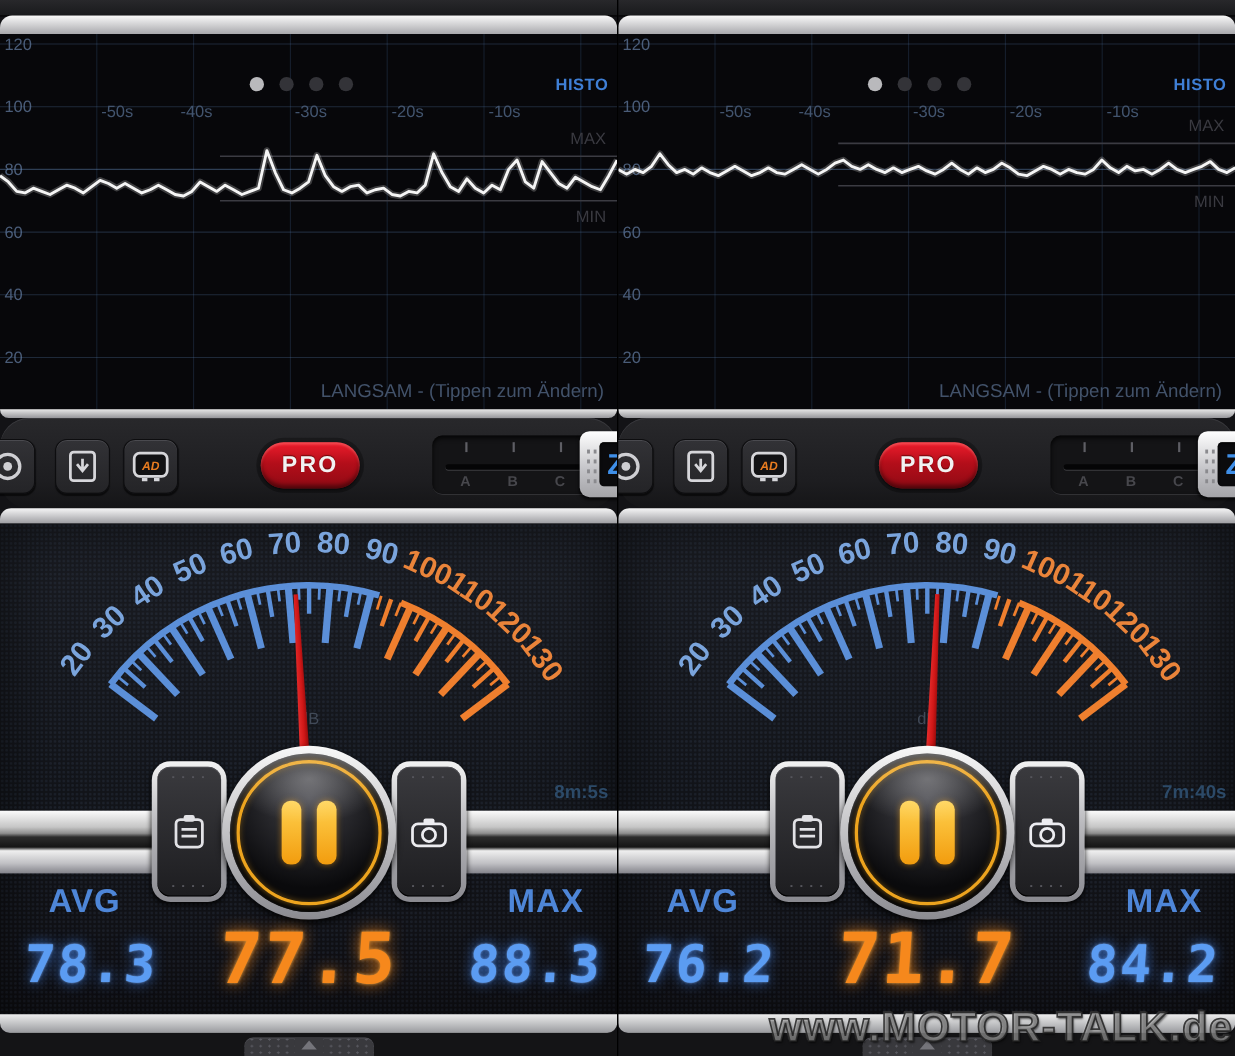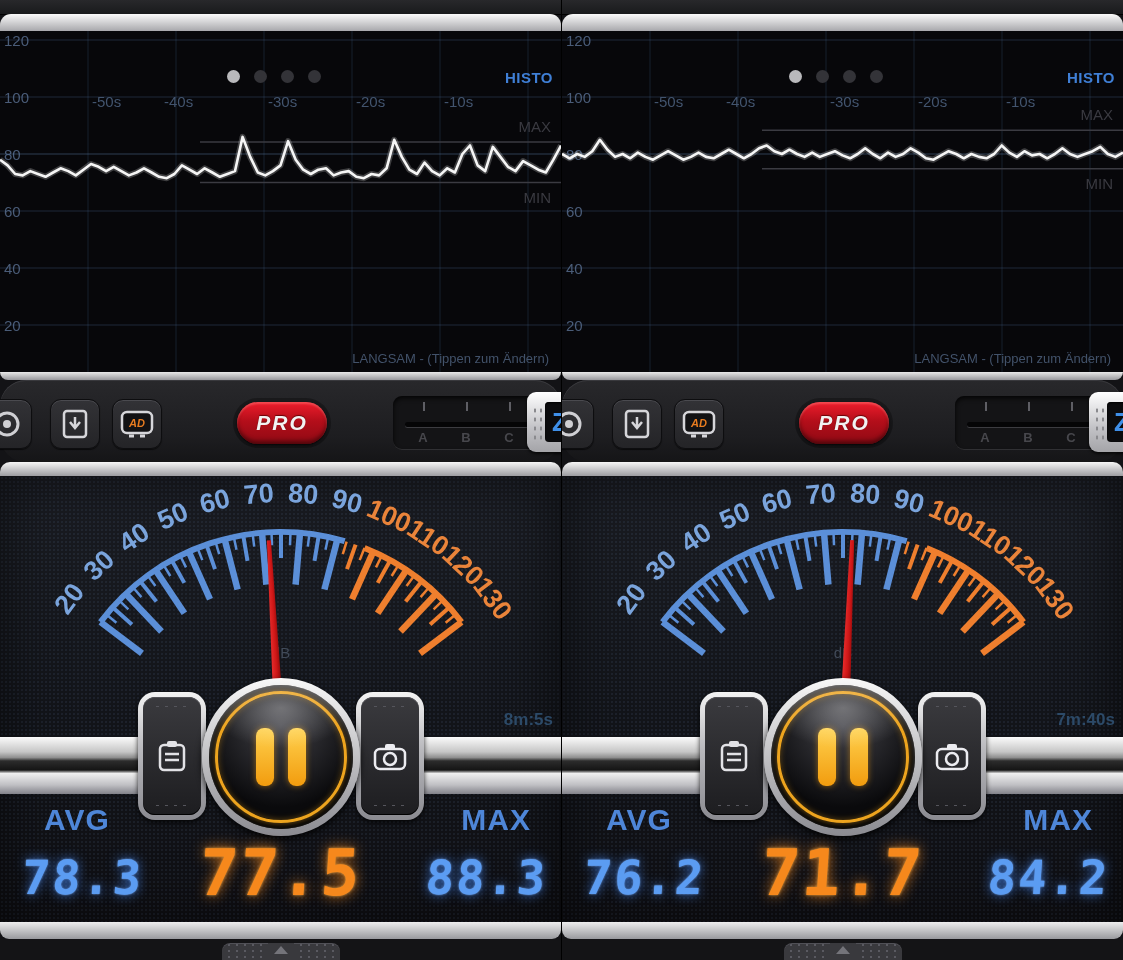--- a/index.html
+++ b/index.html
@@ -19,40 +19,40 @@
   .ylab{position:absolute;left:4px;color:#4a5c78;font-size:15px;}
   .y0{top:1px}.y1{top:58px}.y2{top:115px}.y3{top:172px}.y4{top:229px}.y5{top:286px}
   .tlab{position:absolute;top:62px;color:#42546e;font-size:15px;}
   .t0{left:92px}.t1{left:164px}.t2{left:268px}.t3{left:356px}.t4{left:444px}
   .dots{position:absolute;top:39px;left:227px;display:flex;gap:14px;}
   .dot{width:13px;height:13px;border-radius:50%;background:#333338;}
   .dot.active{background:#b9b9bc;}
   .histo-title{position:absolute;top:38px;right:8px;color:#3f7fd6;font-weight:bold;
           font-size:15px;letter-spacing:.5px;}
   .maxlab,.minlab{position:absolute;right:10px;color:#3a3a41;font-size:15px;}
-  .modelab{position:absolute;bottom:6px;right:12px;color:#42526a;font-size:13px;}
+  .modelab{position:absolute;bottom:6px;right:12px;color:#42526a;font-size:17px;}
   .histo-band-bottom{position:absolute;top:372px;left:0;right:0;height:8px;
           background:linear-gradient(#e8e8e8,#97979b);border-radius:0 0 9px 9px;}
 
   
   .toolbar{position:absolute;top:380px;left:0;right:0;height:82px;
           background:linear-gradient(#28282b,#1d1d20 70%,#151517);
           box-shadow:inset 0 1px 0 #39393d;border-radius:26px;}
   .tbtn{position:absolute;top:19px;width:48px;height:48px;border-radius:11px;
           background:linear-gradient(#323236,#242427);border:1px solid #0d0d0f;
           box-shadow:inset 0 1px 0 #4a4a4f,0 1px 1px rgba(0,0,0,.6);
           display:flex;align-items:center;justify-content:center;}
   .btn-record{left:-18px}.btn-download{left:50px}.btn-ad{left:112px}
   .pro{position:absolute;left:237px;top:22px;width:90px;height:42px;border-radius:21px;
           background:linear-gradient(#ee1d2c,#b40e1a 45%,#8f0a14);
           box-shadow:inset 0 2px 2px rgba(255,120,120,.5),inset 0 -3px 4px rgba(0,0,0,.45),
                      0 0 0 4px rgba(0,0,0,.3),0 1px 2px rgba(0,0,0,.7);
           color:#f2f2f2;font-weight:bold;font-size:21px;letter-spacing:2px;
           display:flex;align-items:center;justify-content:center;
-          text-shadow:0 -1px 1px rgba(80,0,0,.8);font-style:italic;}
+          text-shadow:0 -1px 1px rgba(80,0,0,.8);}
   .slider{position:absolute;left:393px;top:16px;width:168px;height:54px;border-radius:9px;
           background:#141416;
           box-shadow:inset 0 2px 5px rgba(0,0,0,.85),inset 0 -1px 0 #38383c;}
   .stick{position:absolute;top:6px;width:2px;height:9px;background:#5e5e64;}
   .k0{left:30px}.k1{left:73px}.k2{left:116px}
   .sgroove{position:absolute;left:12px;right:14px;top:26px;height:5px;background:#050506;
           border-radius:3px;box-shadow:0 1px 0 #3c3c40;}
   .slab{position:absolute;top:34px;width:20px;text-align:center;color:#47474c;
           font-weight:bold;font-size:13px;}
   .l0{left:20px}.l1{left:63px}.l2{left:106px}
@@ -551,13 +551,14 @@
   </div>
   <div class="gauge-band-bottom"></div>
   <div class="bottombar"></div>
   <div class="drawer-tab">
     <div class="tab-arrow-bg"></div>
     <div class="tab-arrow"></div>
   </div>
 </section>
 
   <div class="seam"></div>
+  <div class="watermark">www.MOTOR-TALK.de</div>
 </div>
 
 </body></html>

